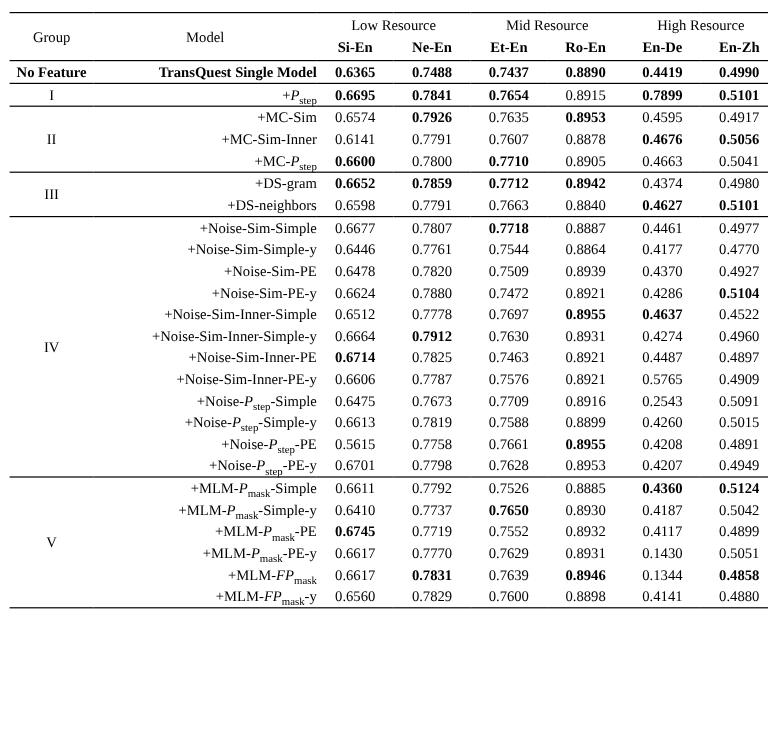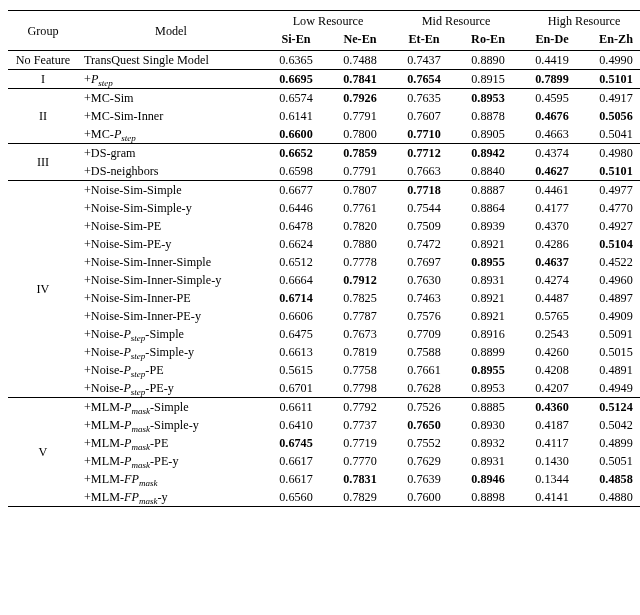--- a/index.html
+++ b/index.html
@@ -21,40 +21,40 @@
     width: 100%;
   }
   th, td {
     padding: 1.5px 0 1.5px 0;
     text-align: center;
     vertical-align: middle;
     font-weight: normal;
     white-space: nowrap;
   }
   td.model {
-    text-align: left;
+    text-align: right;
     padding-left: 6px;
   }
   .bold { font-weight: bold; margin-top: 17px; }
 
   
   col.cg-group { width: 70px; }
   col.cg-model { width: 186px; }
   col.cg-val   { width: 64px; }
 
   
   tr.toprule    > td, tr.toprule    > th { border-top: 1.7px solid #000; }
-  tr.midrule    > td, tr.midrule    > th { border-top: 0.8px solid #000; }
+  tr.midrule    > td, tr.midrule    > th { border-top: 0.8px solid #000; font-weight: bold; }
   tr.grouprule  > td, tr.grouprule  > th { border-top: 0.6px solid #000; }
   .bottomrule { border-bottom: 1.7px solid #000; }
 
   .header-top th { padding-top: 3px; }
   .header-sub th { padding-bottom: 3px; font-weight: bold; }
 
-  sub { font-size: 74%; font-style: italic; vertical-align: sub; line-height:0;}
+  sub { font-size: 74%; vertical-align: sub; line-height:0;}
   .it { font-style: italic; }
 
 </style>
 </head>
 <body>
 
 <div class="wrap">
 <table>
   <colgroup>
     <col class="cg-group">

